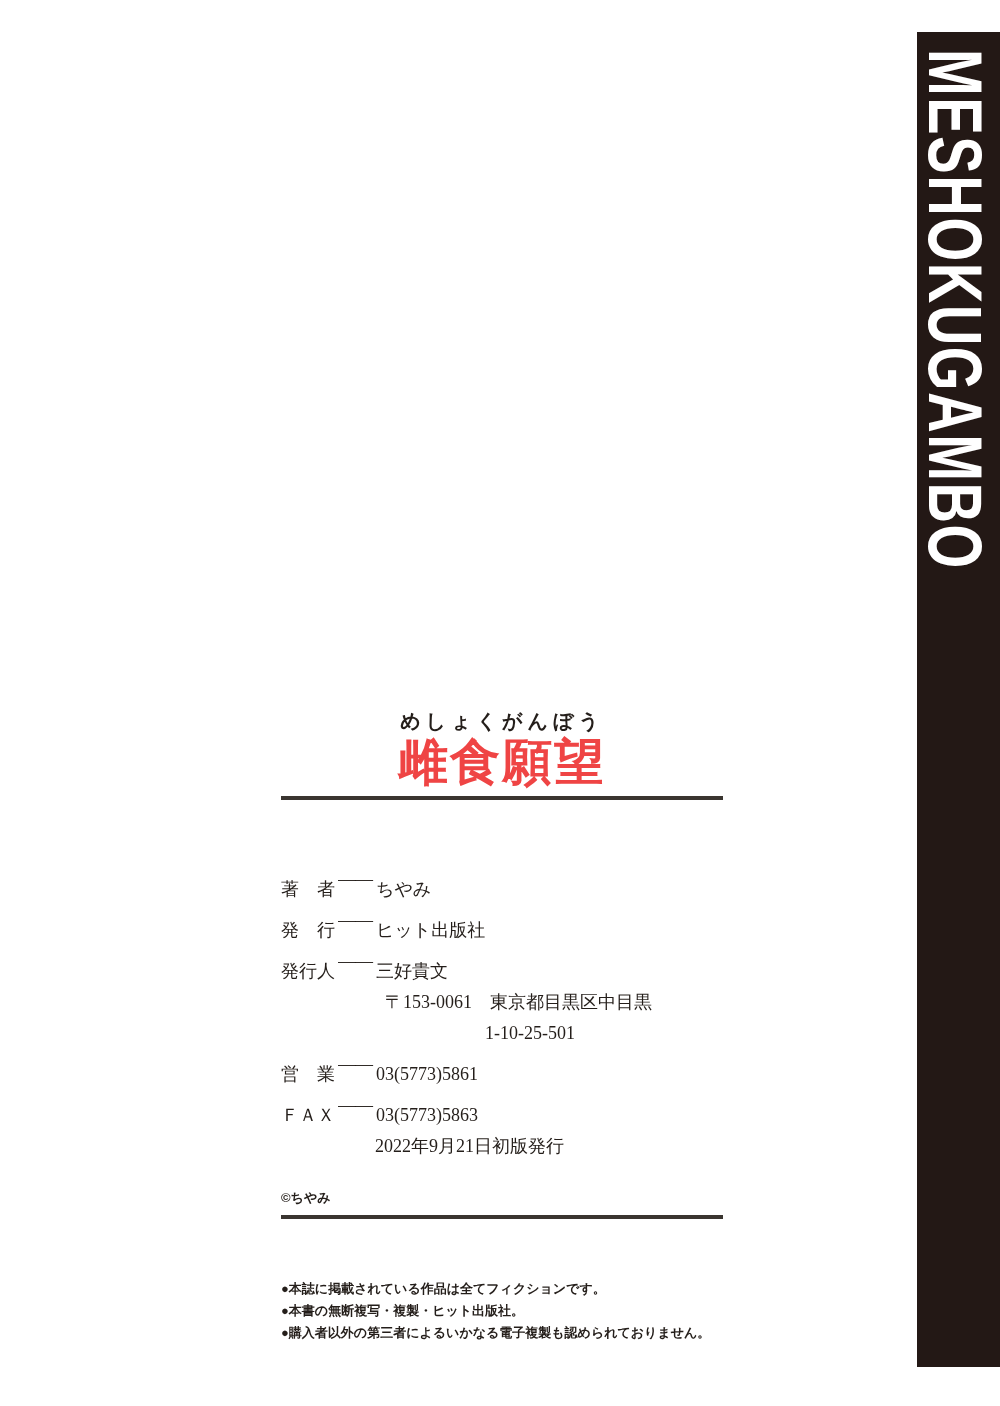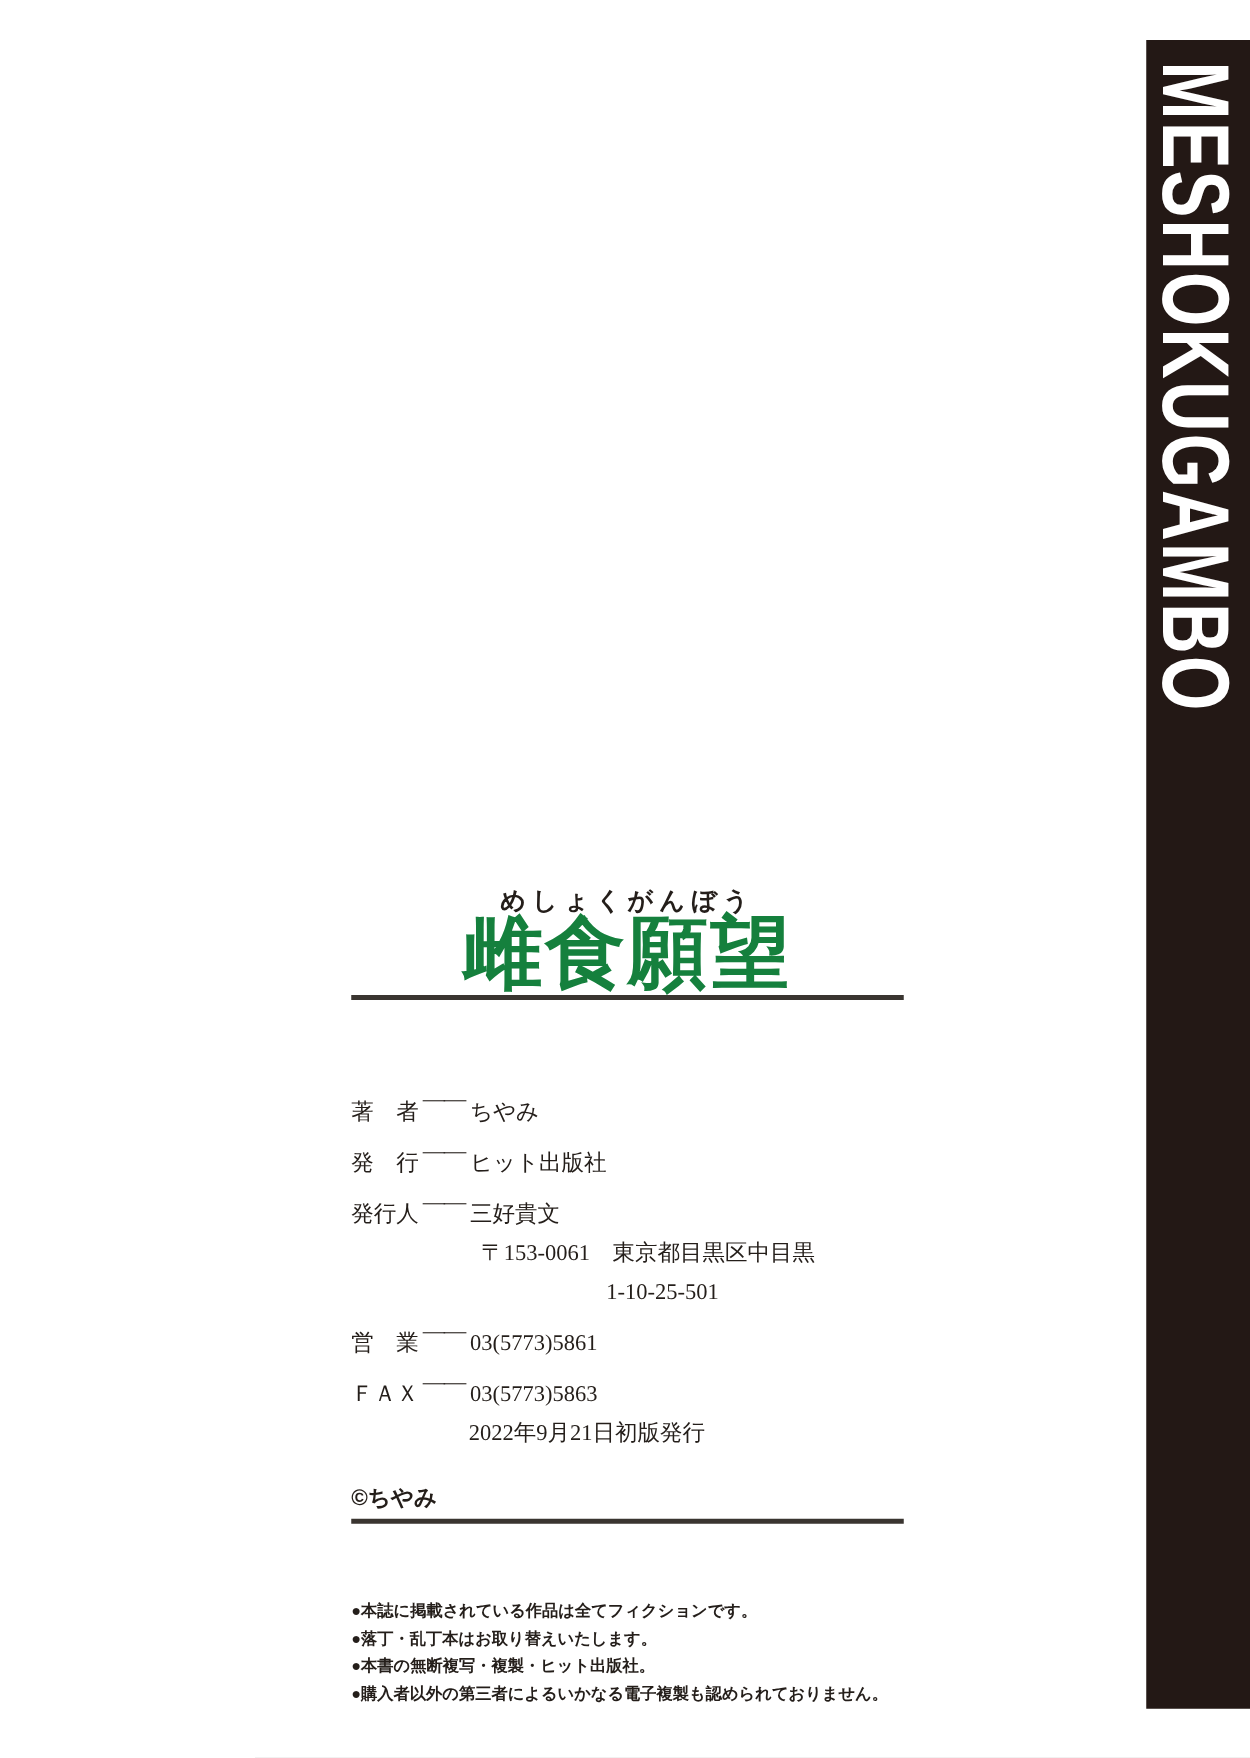--- a/index.html
+++ b/index.html
@@ -24,41 +24,41 @@
     transform: rotate(90deg) scaleX(0.74);
   }
 
   
   .title-block { position:absolute; left:281px; top:697px; width:442px; text-align:center;margin-top:12px; }
   .furigana {
     font-size:20px; font-weight:700; letter-spacing:5px; line-height:24px;
     color:#241e1a; white-space:nowrap;
   }
   .main-title {
-    margin-top:3px; font-size:64px; font-weight:900; letter-spacing:2px;
-    line-height:52px; color:#15803d; white-space:nowrap;
+    margin-top:3px; font-size:50px; font-weight:900; letter-spacing:2px;
+    line-height:52px; color:#ef4444; white-space:nowrap;
   }
   .rule { height:4px; background:#3a3530; border:0; margin:8px 0 0 0; width:442px; }
 
   
   .colophon {
     position:absolute; left:281px; top:864px;
     font-family:"Liberation Serif","DejaVu Serif",serif;
     font-size:18px; line-height:31px; color:#241e1a; white-space:nowrap;
   }
   .row .lbl  { display:inline-block; width:57px; }
   .row .dash { display:inline-block; width:38px; overflow:hidden; letter-spacing:-1px; }
   .r-addr { padding-left:104px; }
   .r-unit { padding-left:204px; }
   .r-date { padding-left:94px; }
 
   
   .copyright {
     position:absolute; left:281px; top:1186px;
-    font-size:18px; font-weight:600; line-height:24px; white-space:nowrap;
+    font-size:13px; font-weight:600; line-height:24px; white-space:nowrap;
   }
   .rule2 { position:absolute; left:281px; top:1215px; width:442px; height:4px; background:#3a3530; border:0; margin:0; }
 
   
   .notes {
     position:absolute; left:281px; top:1230px;
     font-size:13px; font-weight:700; line-height:22px; white-space:nowrap;
     color:#241e1a;
     margin-top:48px;
   }
@@ -104,18 +104,17 @@
     <div class="row r-date">
       <span class="val">2022年9月21日初版発行</span>
     </div>
   </div>
 
   <div class="copyright">©ちやみ</div>
   <hr class="rule2">
 
   <div class="notes">
     <div class="note-line">●本誌に掲載されている作品は全てフィクションです。</div>
-    <div class="note-line">●落丁・乱丁本はお取り替えいたします。</div>
     <div class="note-line">●本書の無断複写・複製・ヒット出版社。</div>
     <div class="note-line">●購入者以外の第三者によるいかなる電子複製も認められておりません。</div>
   </div>
 
 </div>
 
 </body></html>

